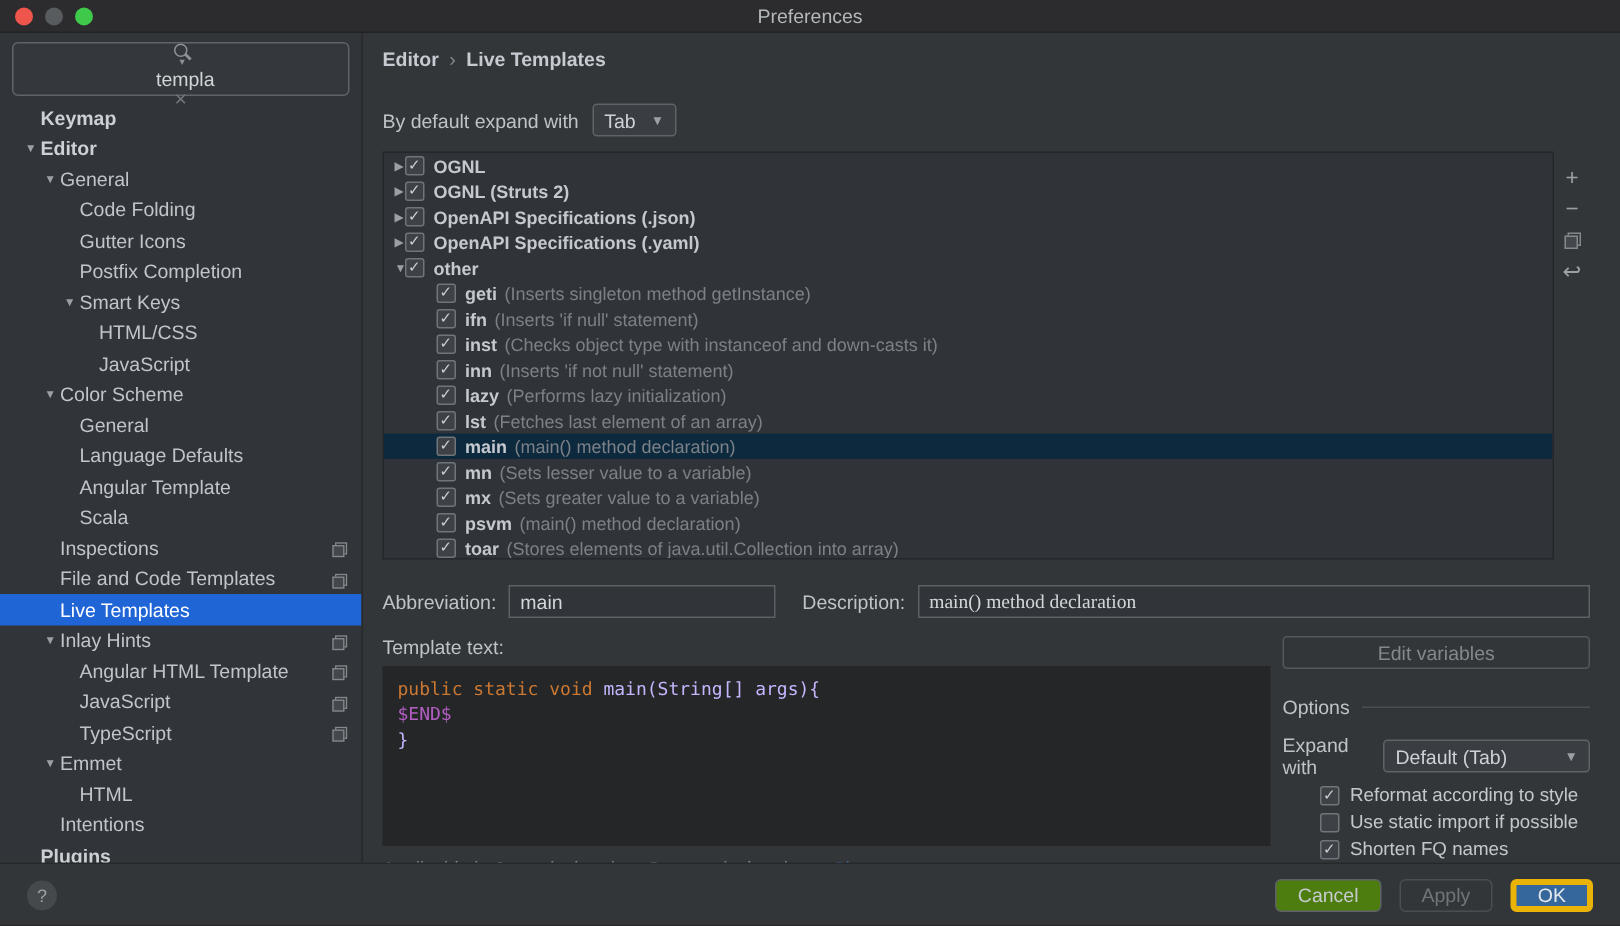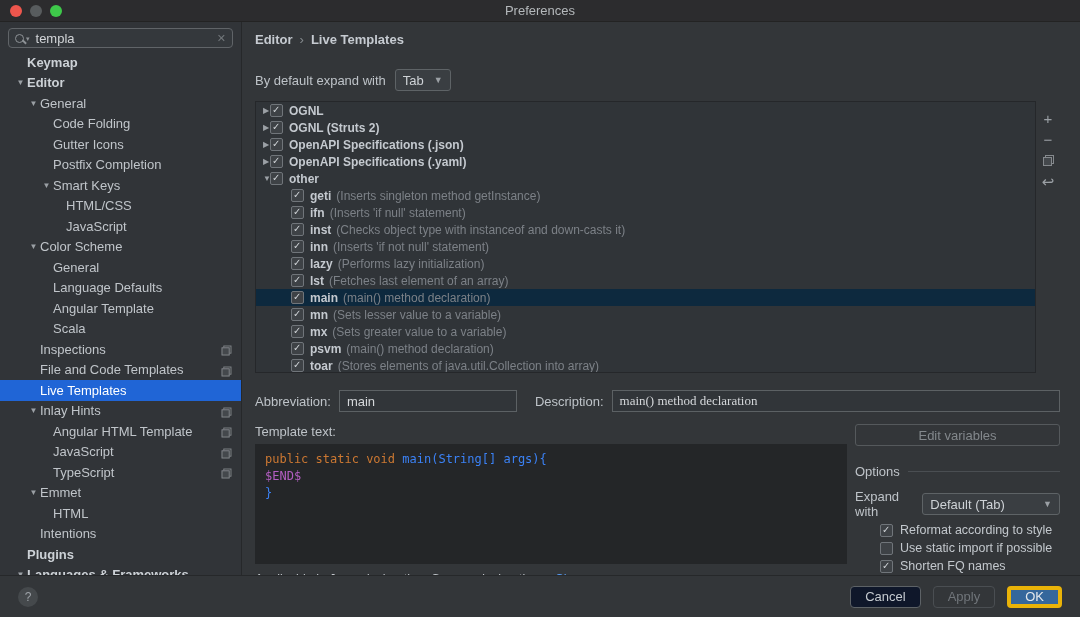--- a/index.html
+++ b/index.html
@@ -17,22 +17,22 @@
   .light.gray { background:#585c5e; }
   .light.green { background:#3ec94a; }
   .win-title { position:absolute; left:0; right:0; text-align:center; color:#b4b8bb; font-size:13px; }
 
   
   .bodyrow { display:flex; height:553px; overflow:hidden; }
 
   
   .sidebar { width:242px; min-width:242px; background:#313438; border-right:1px solid #26282a;
              overflow:hidden; }
-  .searchbox { margin:6px 8px 4px 8px; height:20px; border:1px solid #606468; border-radius:4px;
-               display:flex; align-items:center; padding:0 6px; background:#34383c; }
+  .searchbox { margin:6px 8px 4px 8px; height:36px; border:1px solid #606468; border-radius:4px;
+               display:flex; align-items:center; padding:0 6px; background:#34383c;flex-direction:column; }
   .mag { width:9px; height:9px; border:1.5px solid #8d9296; border-radius:50%; position:relative; flex:none; }
   .mag::after { content:""; position:absolute; width:5px; height:1.5px; background:#8d9296;
                 right:-4px; bottom:-1px; transform:rotate(45deg); }
   .mag-arrow { font-size:7px; color:#8d9296; margin-left:2px; line-height:1; }
   .search-text { margin-left:6px; color:#d2d5d8; flex:1; font-size:13px; }
   .search-clear { color:#71767a; font-size:11px; }
 
   .tree { margin-top:4px; }
   .tree-row { height:20.5px; display:flex; align-items:center; position:relative; color:#c0c5ca;
               font-size:13px; cursor:default; white-space:nowrap; }
@@ -84,21 +84,21 @@
   .desc-field { flex:1;font-family:Liberation Serif, serif; }
 
   .detail { display:flex; margin-top:12px; flex:1; }
   .leftcol { flex:1; margin-right:8px; display:flex; flex-direction:column;justify-content:flex-end; }
   .rightcol { width:205px; flex:none; }
 
   .tmpl-label { height:16px; color:#bec3c8; margin-bottom:4px; }
   .code { height:120px; background:#242628; font-family:"DejaVu Sans Mono", monospace;
           font-size:12px; line-height:17px; padding:7px 10px; color:#ccd1d7; }
   .tok-keyword { color:#cc7832; }
-  .tok-plain { color:#3b82f6; }
+  .tok-plain { color:#c4b5fd; }
   .tok-variable { color:#b35ec2; }
 
   .applicable { margin-top:8px; display:flex; align-items:center; font-size:12.5px; color:#bfc4c9; }
   .change-link { color:#589df6; margin-left:12px; }
 
   .editvars-btn { width:100%; height:22px; border:1px solid #55595c; border-radius:3px;
                   background:transparent; color:#83888c; font-size:13px;
                   display:flex; align-items:center; justify-content:center; }
   .opt-header { margin-top:18px; display:flex; align-items:center; }
   .opt-header .t { color:#bec3c8; margin-right:8px; }
@@ -112,21 +112,21 @@
   .optcheck .cbx { margin-right:7px; }
 
   
   .footer { height:42px; border-top:1px solid #26282a; background:#333639;
             display:flex; align-items:center; padding:0 18px; }
   .help-btn { width:20px; height:20px; border-radius:50%; background:#45494c; color:#9da2a7;
               display:flex; align-items:center; justify-content:center; font-size:12px; }
   .footer .spacer { flex:1; }
   .btn { height:22px; border-radius:4px; display:flex; align-items:center; justify-content:center;
          font-size:13px; padding:0 14px; margin-left:12px; }
-  .btn-cancel { background:#0f172a; border:1px solid #5d6266; color:#c6cbd0; min-width:62px; }
+  .btn-cancel { background:#4d7c0f; border:1px solid #5d6266; color:#c6cbd0; min-width:62px; }
   .btn-apply { background:transparent; border:1px solid #4a4e52; color:#70757a; min-width:58px; }
   .btn-ok { background:#35679c; border:4px solid #eab308; color:#e4e8ec; min-width:52px; }
 </style>
 </head>
 <body>
 
 <div class="window">
 
   <div class="titlebar">
     <div class="lights">

